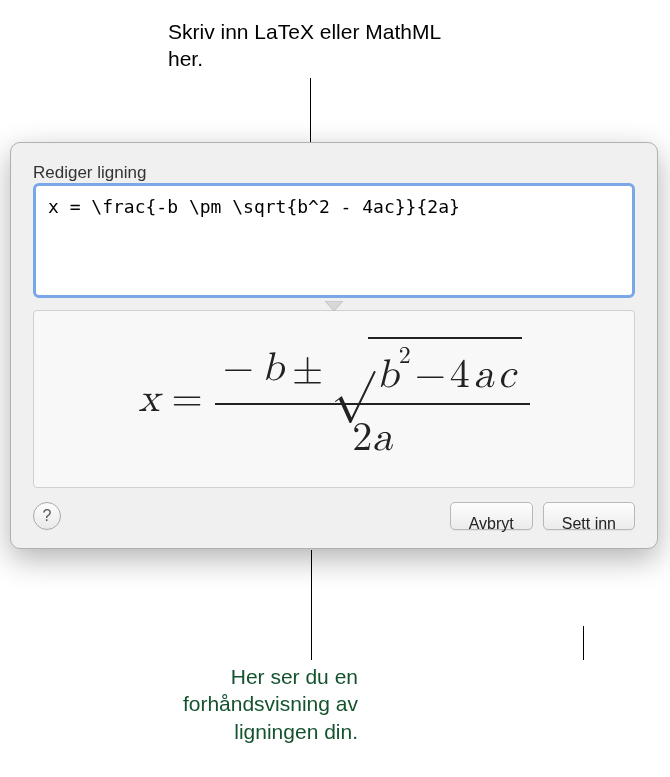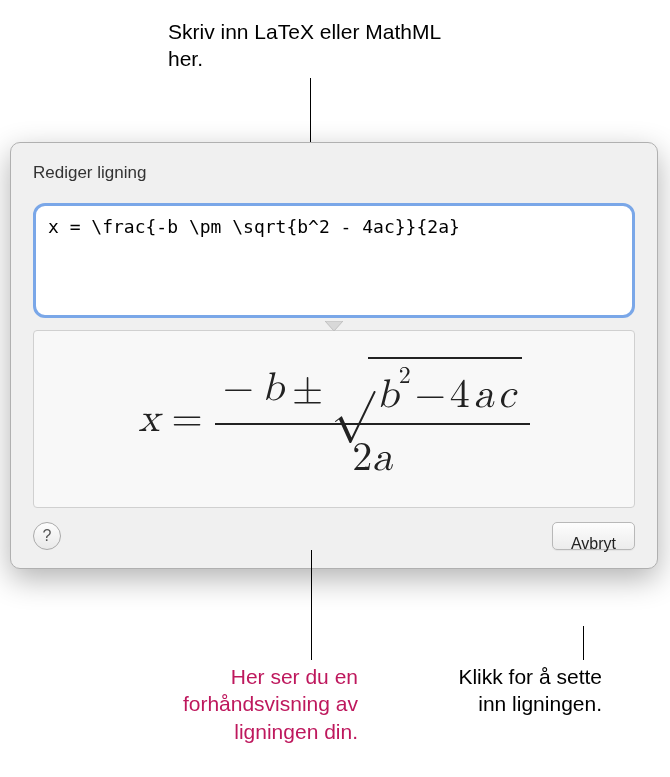--- a/index.html
+++ b/index.html
@@ -35,28 +35,28 @@
       width: 648px;
       background: #f0f0f0;
       border: 1px solid #b0b0b0;
       border-radius: 10px;
       box-shadow: 0 10px 30px rgba(0,0,0,0.3);
       padding: 20px 22px 18px 22px;
     }
     .dialog-title {
       font-size: 17px;
       color: #333;
-      margin-bottom: 20px;
+      margin-bottom: 0;
     }
     .input-area {
       width: 100%;
       height: 115px;
       background: #fff;
       border: 3px solid #7aa7e8;
-      border-radius: 12px;
+      border-radius: 6px;
       padding: 10px 12px;
       font-family: "Menlo", "Monaco", monospace;
       font-size: 18px;
       color: #000;
       resize: none;
       outline: none;
     }
     .preview-arrow {
       display: flex;
       justify-content: center;
@@ -158,21 +158,21 @@
       cursor: pointer;
       box-shadow: 0 1px 1px rgba(0,0,0,0.05);
     }
     .callout-bottom-left {
       position: absolute;
       top: 663px;
       left: 98px;
       width: 260px;
       font-size: 21px;
       line-height: 1.3;
-      color: #be185d;
+      color: #14532d;
       text-align: right;
     }
     .callout-bottom-left .line {
       position: absolute;
       left: 213px;
       top: -113px;
       width: 1px;
       height: 110px;
       background: #000;
     }
@@ -238,24 +238,24 @@
           <span class="upright">2</span><span>a</span>
         </span>
       </span>
     </div>
   </div>
 
   <div class="button-row">
     <button class="help-btn">?</button>
     <div class="spacer"></div>
     <button class="btn">Avbryt</button>
+    <button class="btn">Sett inn</button>
   </div>
 </div>
 
 <div class="callout-bottom-left">
   <div class="line"></div>
   <span>Her ser du en forhåndsvisning av ligningen din.</span>
 </div>
 
 <div class="callout-bottom-right">
   <div class="line"></div>
-  <span>Klikk for å sette inn ligningen.</span>
 </div>
 
 </body></html>

